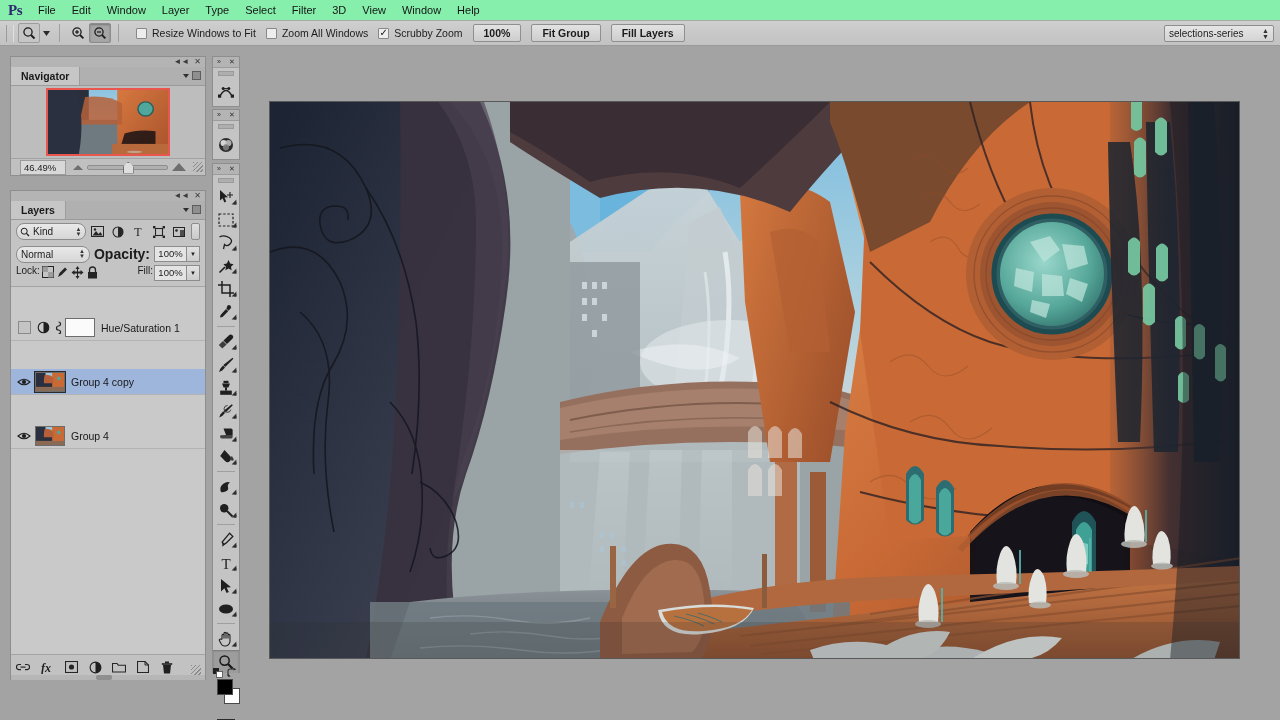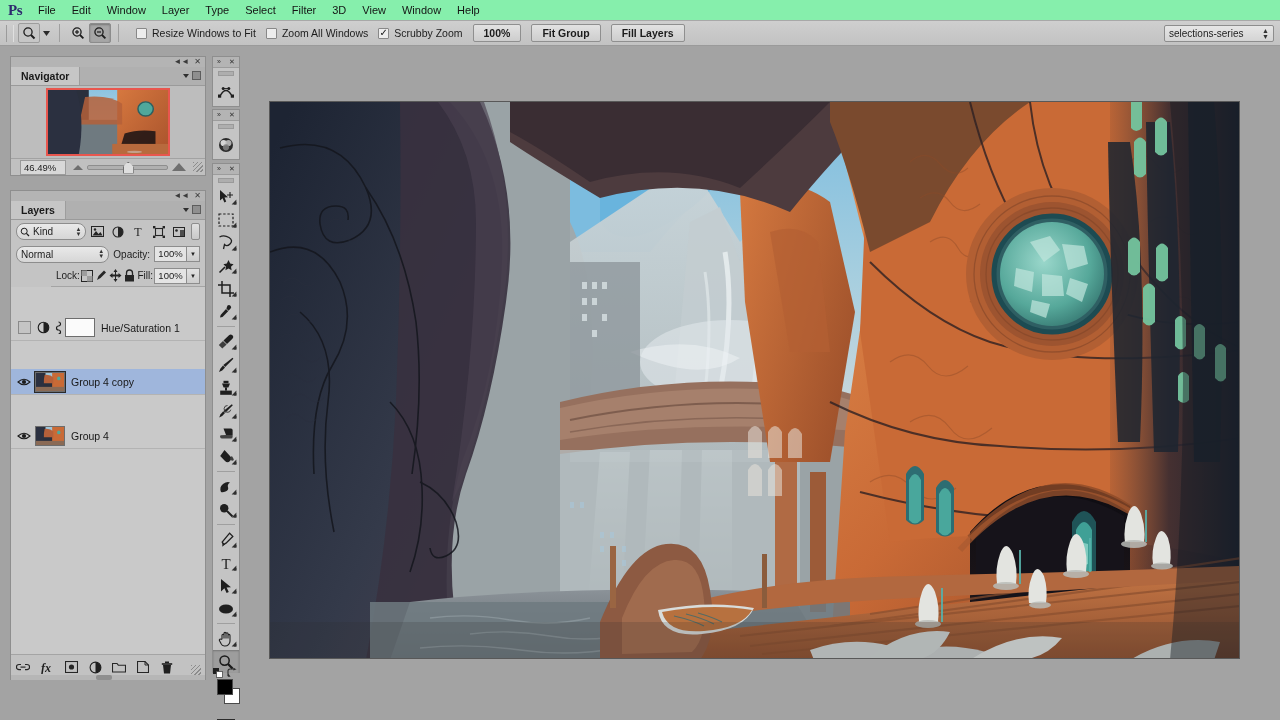--- a/index.html
+++ b/index.html
@@ -155,23 +155,22 @@
   .num-field {
     width: 33px; height: 16px; background: #e4e4e4; border: 1px solid #8d8d8d;
     font-size: 9.5px; line-height: 14px; text-align: center;
   }
   .num-drop {
     width: 13px; height: 16px; background: linear-gradient(180deg,#e2e2e2,#cdcdcd);
     border: 1px solid #8d8d8d; border-left: none;
     display:flex;align-items:center;justify-content:center; font-size:6px;color:#222;
   }
   .lay-lock {
-    height: 22px; display: flex; align-items: center; gap: 1px; padding: 0 5px;
+    height: 22px; display: flex; gap: 1px; padding: 0 5px;
     border-bottom: 1px solid #a4a4a4;
-    margin-left: 40px;
   }
   .lock-ico { width: 14px;height:14px;display:flex;align-items:center;justify-content:center;}
   .lay-list { flex: 1; background: #c9c9c9; overflow: hidden; border-bottom: 1px solid #a4a4a4;}
   .lay-row {
     height: 26px; display: flex; align-items: center;
     border-bottom: 1px solid #b3b3b3; padding-left: 2px; margin-top: 28px;
   }
   .lay-row.selected { background: #9fb6dc; }
   .eye-cell { width: 22px; display:flex;align-items:center;justify-content:center; }
   .lay-thumb {
@@ -434,21 +433,21 @@
         </svg>
       </span>
       <span class="filt-toggle"></span>
     </div>
 
     <div class="lay-blend">
       <div class="blend-select">
         <span>Normal</span>
         <span class="kind-spin">▲<br>▼</span>
       </div>
-      <span style="font-size:10px;">Opacity:</span>
+      <span style="font-size:14px;font-weight:bold;">Opacity:</span>
       <span style="display:flex;">
         <span class="num-field">100%</span>
         <span class="num-drop">▼</span>
       </span>
     </div>
 
     <div class="lay-lock">
       <span style="font-size:10px;">Lock:</span>
       <span class="lock-ico">
         <svg width="12" height="12" viewBox="0 0 12 12">

